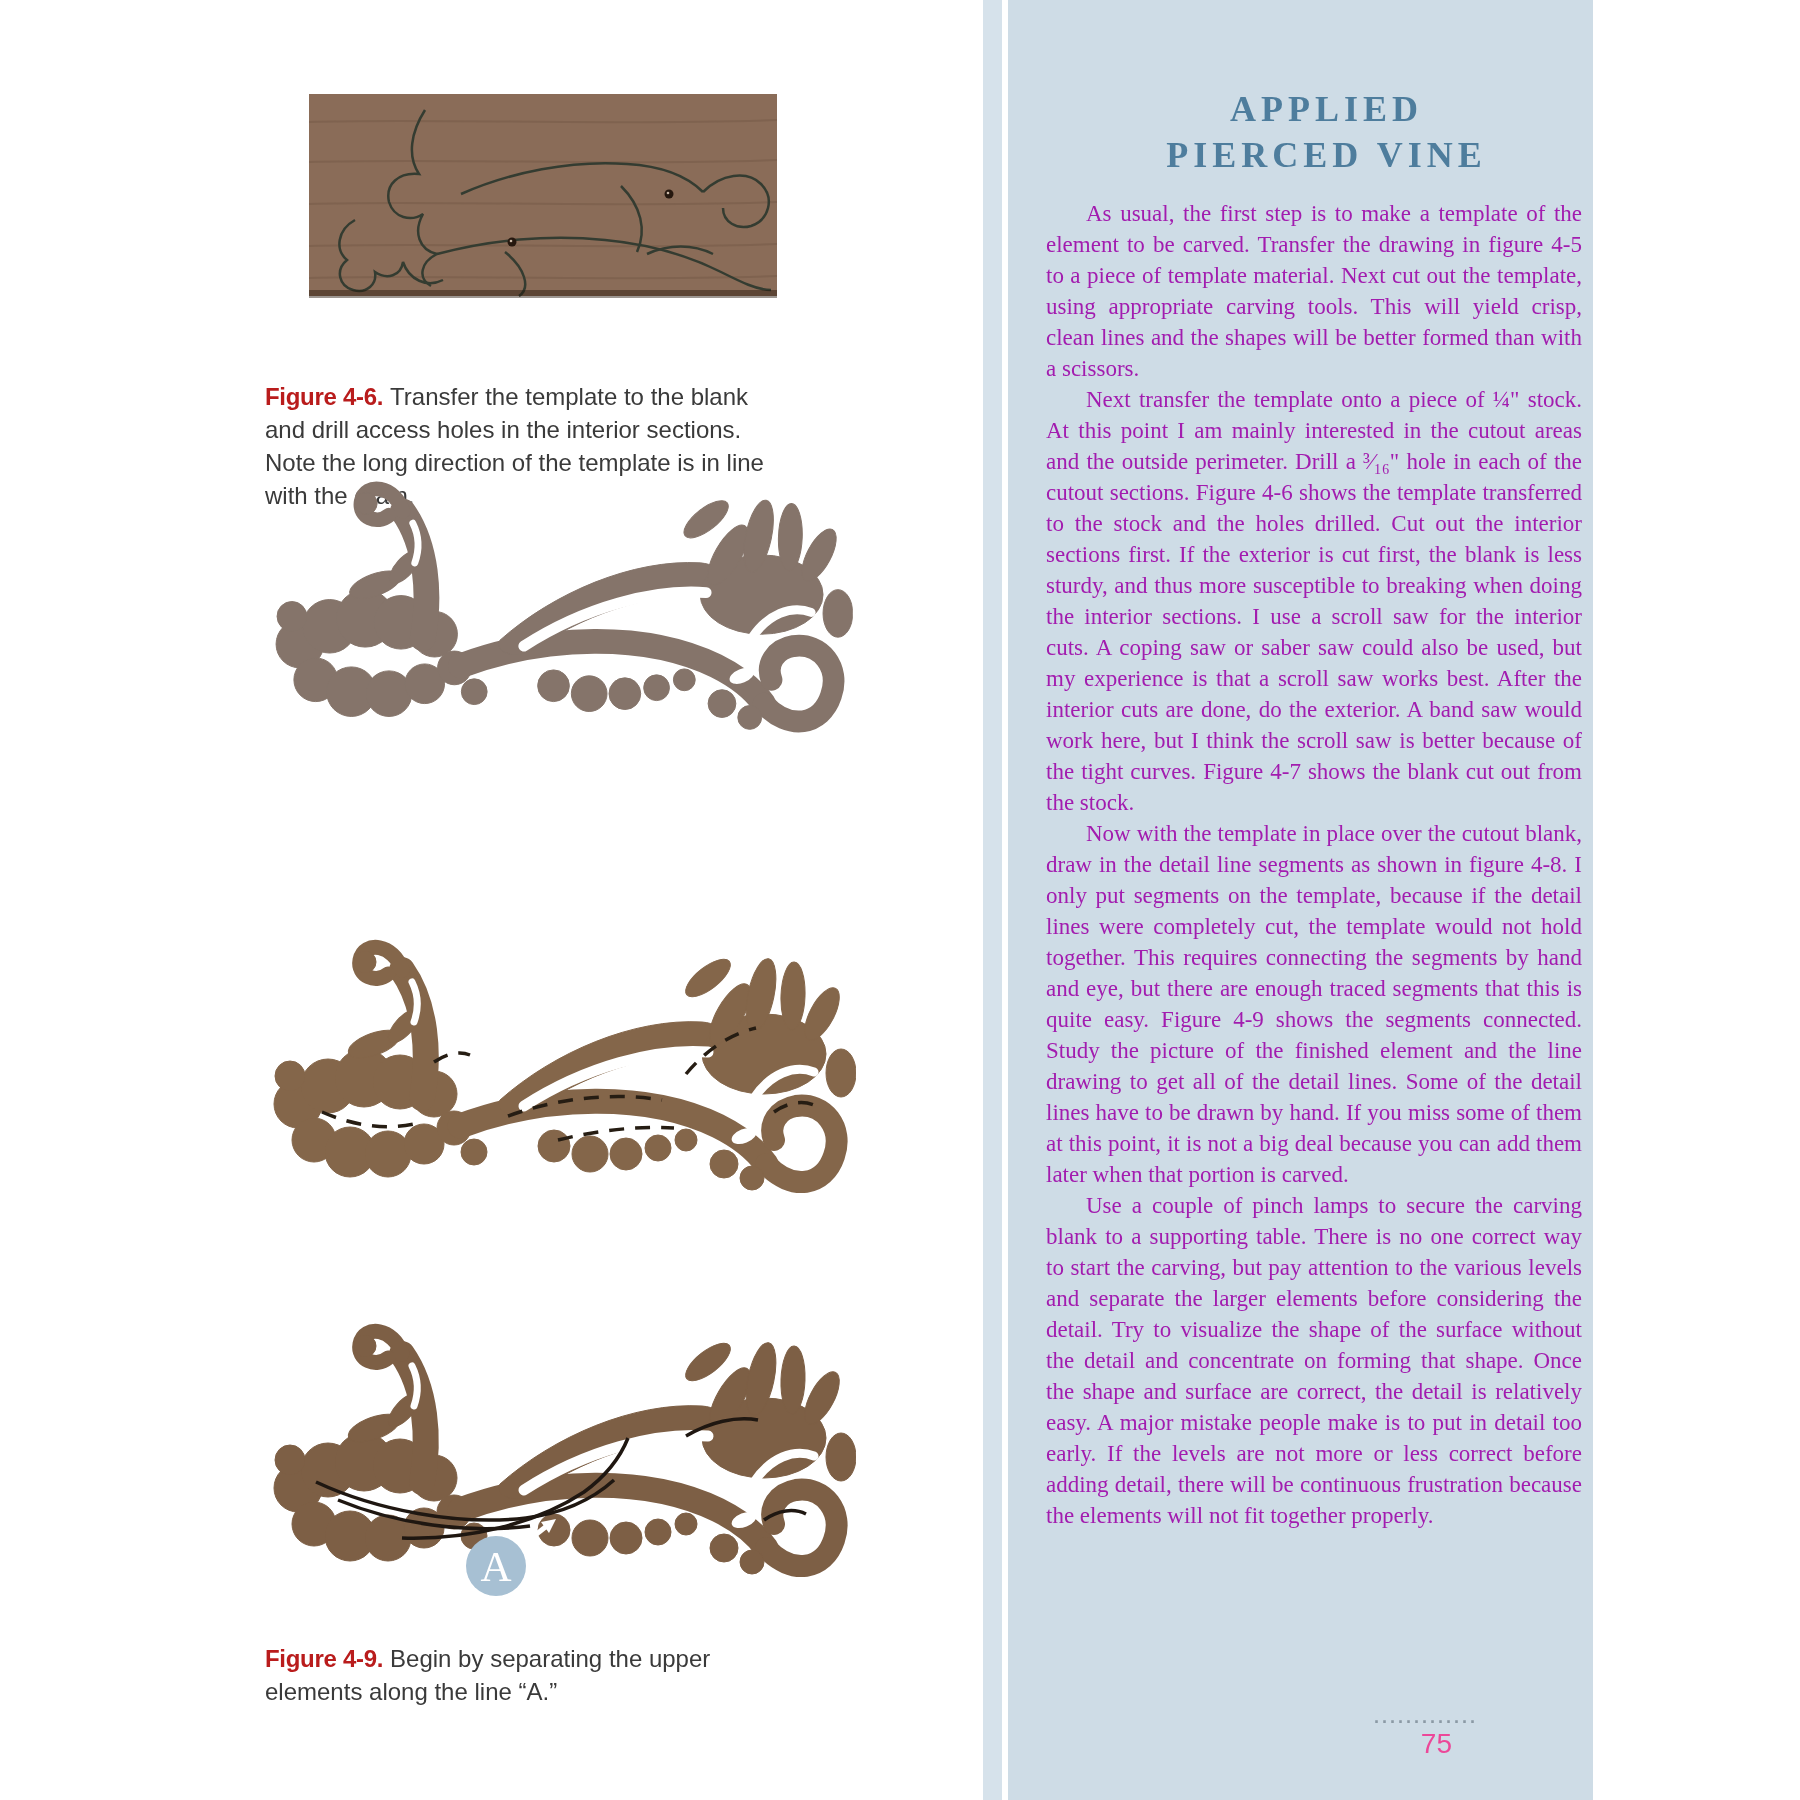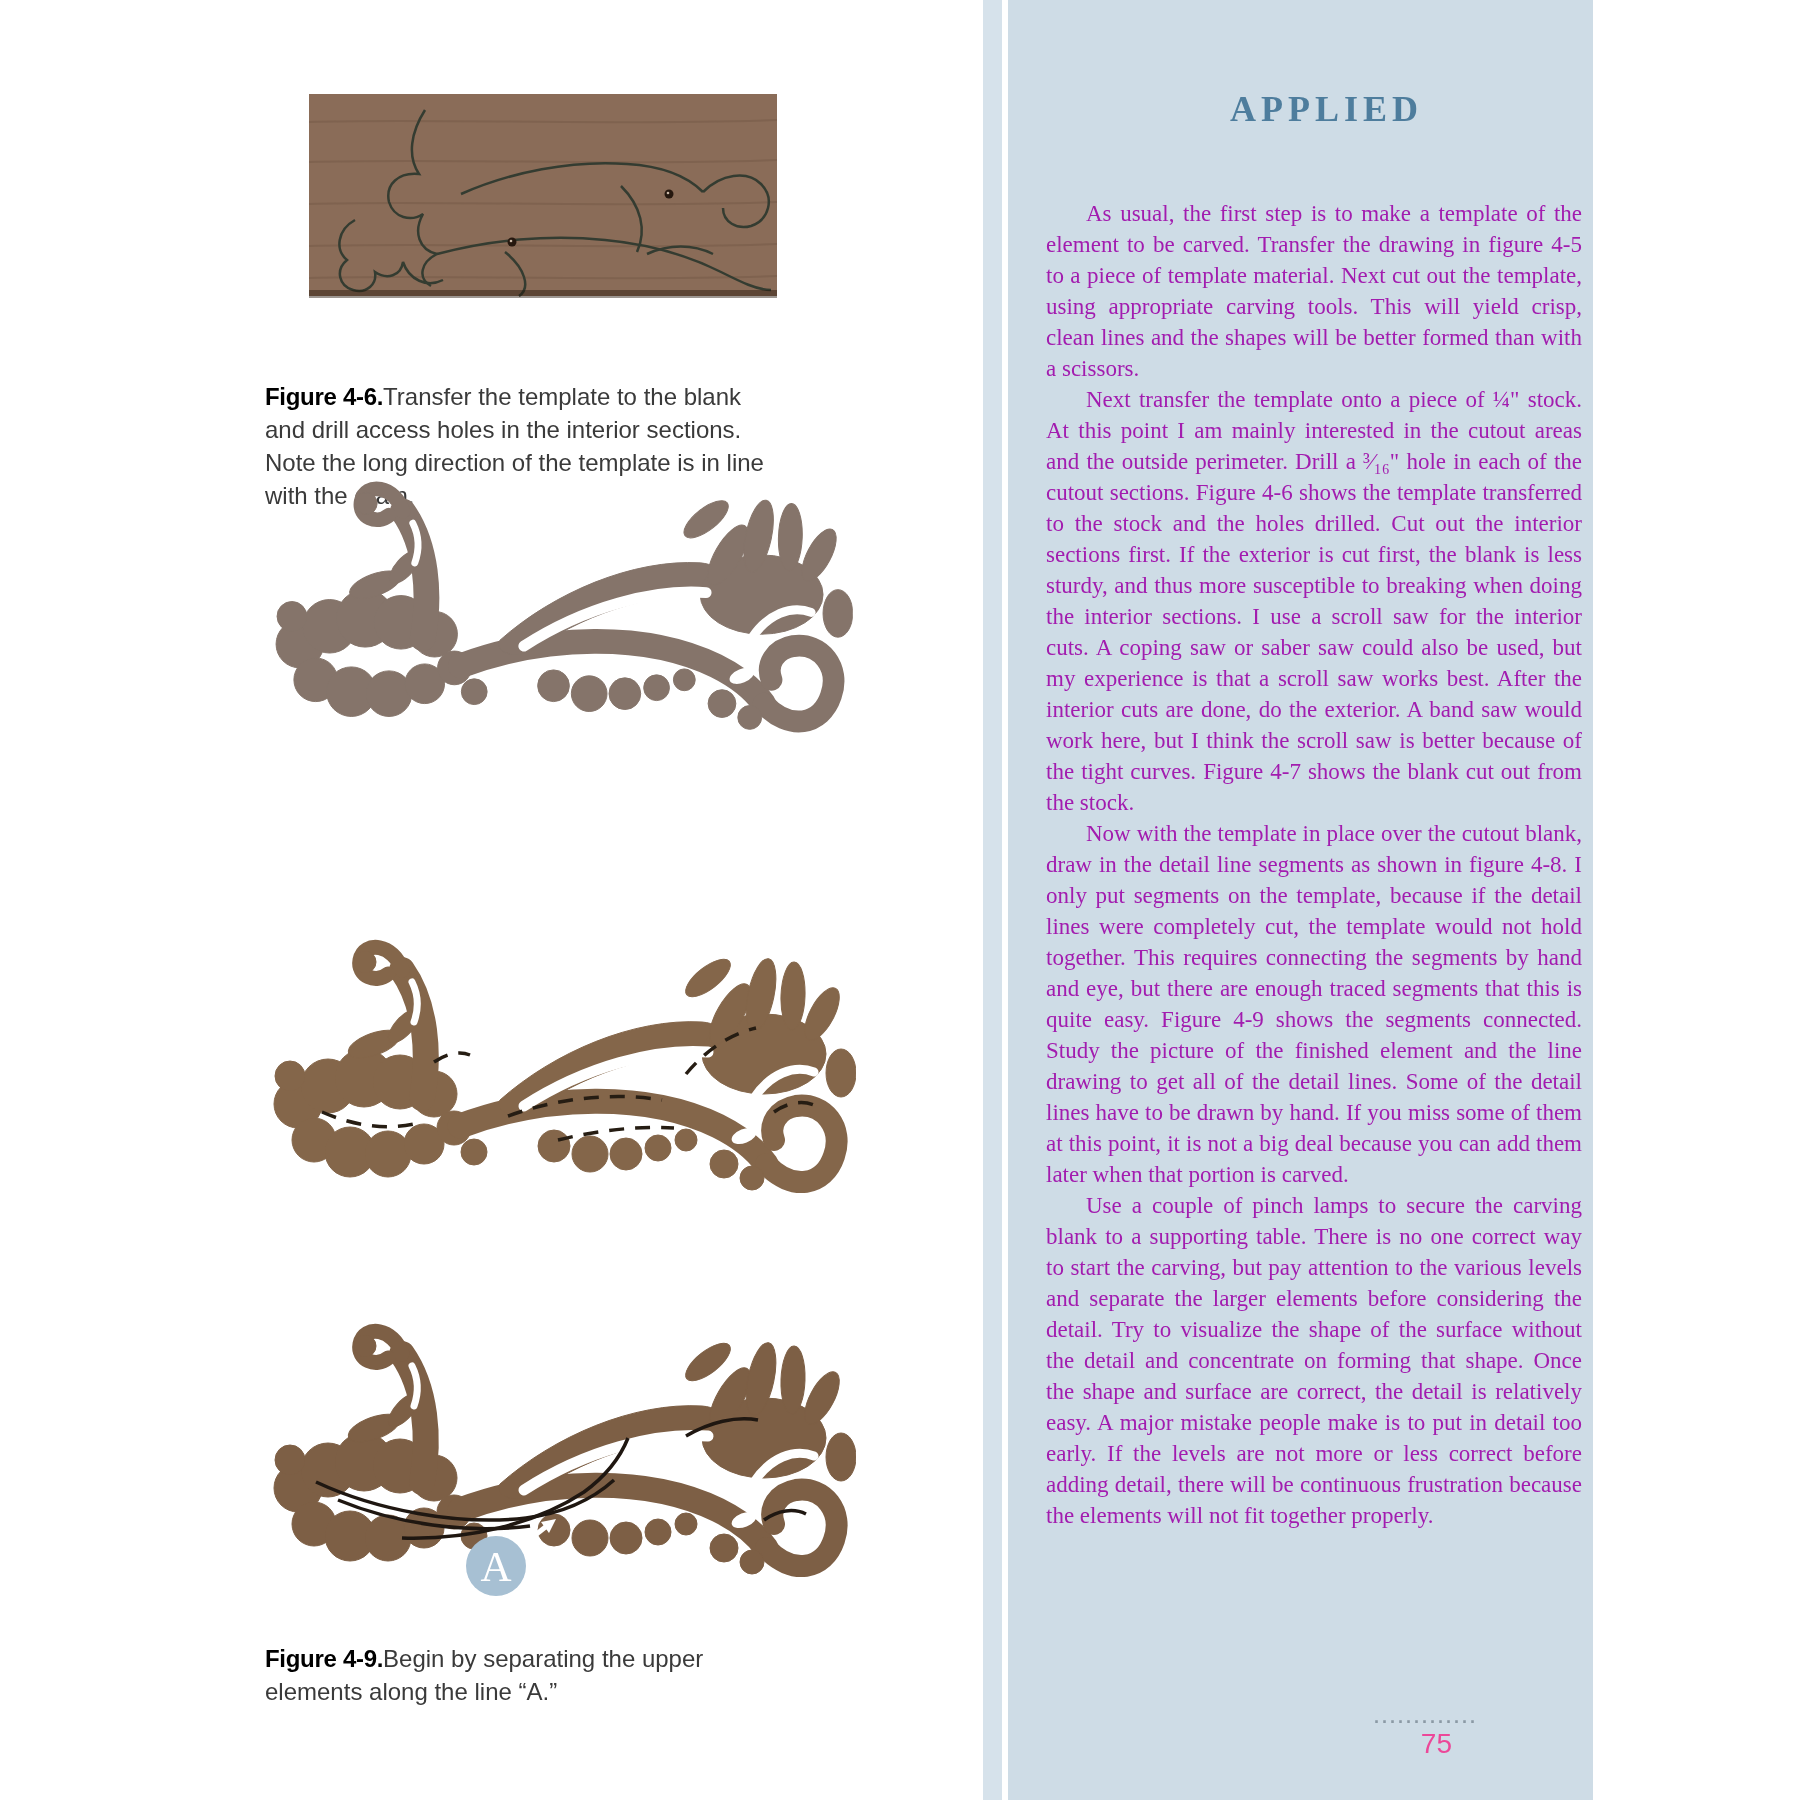--- a/index.html
+++ b/index.html
@@ -15,21 +15,21 @@
     font-family:"Liberation Serif","DejaVu Serif",serif;font-size:23px;line-height:31px;
     color:#a21caf;text-align:justify;}
   .article-body p{margin:0;text-indent:40px;}
   .leader-dots{position:absolute;left:1374px;top:1712px;width:90px;
     font-size:18px;letter-spacing:2px;font-weight:700;color:#8b9aa5;}
   .page-number{position:absolute;left:1398px;top:1728px;width:54px;text-align:right;
     font-size:28px;color:#ec4899;}
   
   .fig{position:absolute;}
   .caption{position:absolute;width:505px;font-size:24px;line-height:33px;color:#3a3a3a;}
-  .caption .figlabel{font-weight:700;color:#000000;letter-spacing:-0.3px;}
+  .caption .figlabel{font-weight:700;color:#b91c1c;letter-spacing:-0.3px;margin-right:7px;}
   svg{display:block;}
 </style>
 </head>
 <body>
 
 <div id="page">
 
   <svg width="0" height="0" style="position:absolute" aria-hidden="true">
     <defs>
       <symbol id="blank" viewBox="0 0 600 330">
@@ -153,20 +153,21 @@
 
   <p class="caption" style="left:265px;top:1618px">
     <span class="figlabel">Figure 4-9.</span><span>Begin by separating the upper elements along the line “A.”</span>
   </p>
 
   <div class="panel-strip" style="background-color: rgb(214, 226, 235);"></div>
   <div class="panel" style="background-color: rgb(206, 220, 230);"></div>
 
   <div class="article-title">
     <div>APPLIED</div>
+    <div>PIERCED VINE</div>
   </div>
 
   <div class="article-body">
     <p>As usual, the first step is to make a template of the element to be carved. Transfer the drawing in figure 4-5 to a piece of template material. Next cut out the template, using appropriate carving tools. This will yield crisp, clean lines and the shapes will be better formed than with a scissors.</p>
     <p>Next transfer the template onto a piece of ¼" stock. At this point I am mainly interested in the cutout areas and the outside perimeter. Drill a ³⁄₁₆" hole in each of the cutout sections. Figure 4-6 shows the template transferred to the stock and the holes drilled. Cut out the interior sections first. If the exterior is cut first, the blank is less sturdy, and thus more susceptible to breaking when doing the interior sections. I use a scroll saw for the interior cuts. A coping saw or saber saw could also be used, but my experience is that a scroll saw works best. After the interior cuts are done, do the exterior. A band saw would work here, but I think the scroll saw is better because of the tight curves. Figure 4-7 shows the blank cut out from the stock.</p>
     <p>Now with the template in place over the cutout blank, draw in the detail line segments as shown in figure 4-8. I only put segments on the template, because if the detail lines were completely cut, the template would not hold together. This requires connecting the segments by hand and eye, but there are enough traced segments that this is quite easy. Figure 4-9 shows the segments connected. Study the picture of the finished element and the line drawing to get all of the detail lines. Some of the detail lines have to be drawn by hand. If you miss some of them at this point, it is not a big deal because you can add them later when that portion is carved.</p>
     <p>Use a couple of pinch lamps to secure the carving blank to a supporting table. There is no one correct way to start the carving, but pay attention to the various levels and separate the larger elements before considering the detail. Try to visualize the shape of the surface without the detail and concentrate on forming that shape. Once the shape and surface are correct, the detail is relatively easy. A major mistake people make is to put in detail too early. If the levels are not more or less correct before adding detail, there will be continuous frustration because the elements will not fit together properly.</p>
   </div>
 
   <div class="leader-dots">·············</div>

